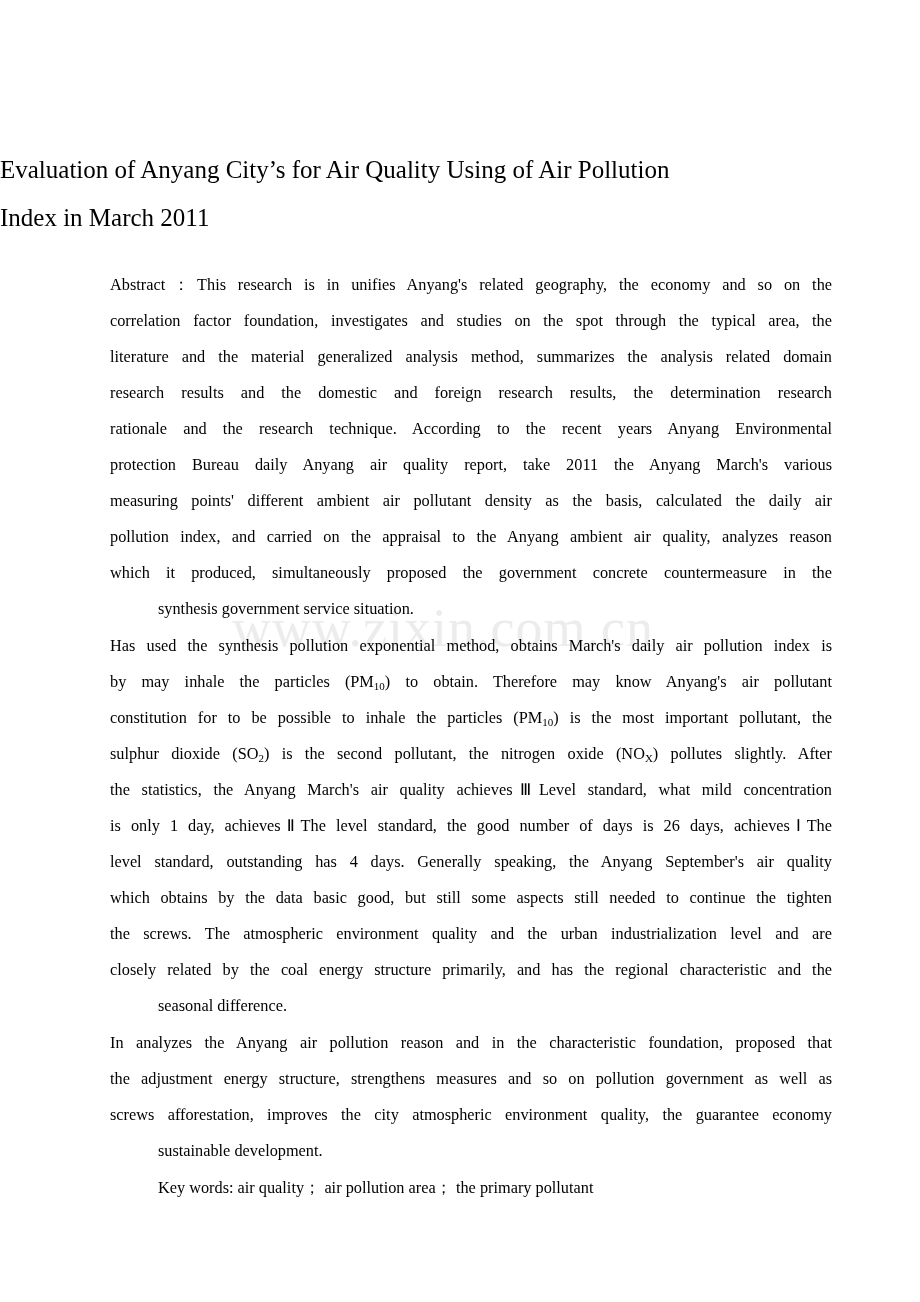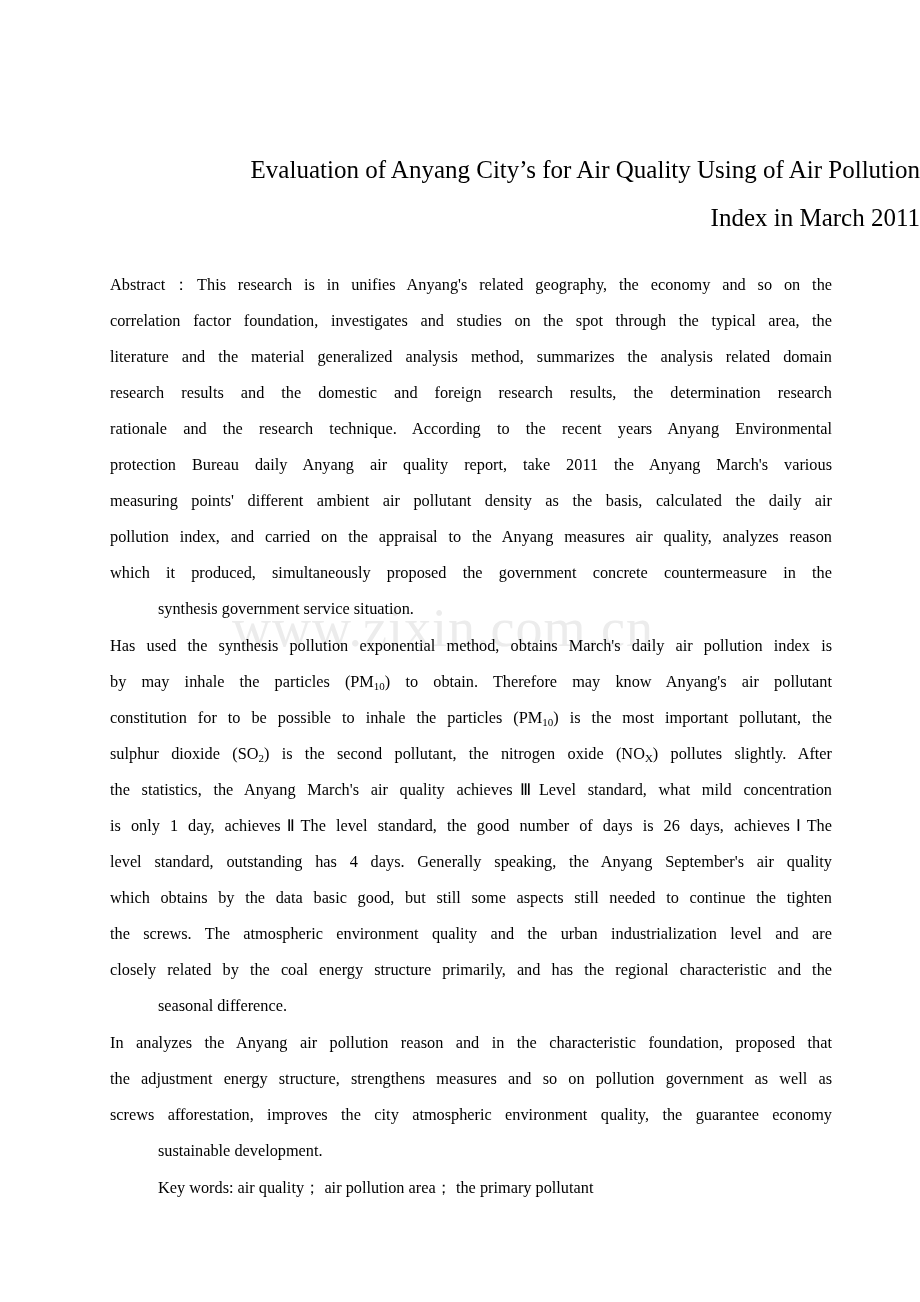--- a/index.html
+++ b/index.html
@@ -1,18 +1,18 @@
 <!DOCTYPE html>
 <html><head>
 <meta charset="utf-8">
 <style>
   html, body { margin: 0; padding: 0; background: #ffffff; }
   body { width: 920px; height: 1302px; position: relative; overflow: hidden;
          font-family: "Liberation Serif", serif; color: #000; }
-  .title-line { position: absolute; left: 0; width: 920px; text-align: right;
+  .title-line { position: absolute; left: 0; width: 920px; text-align: left;
                 font-size: 25px; line-height: 30px; white-space: nowrap; }
   .line { position: absolute; left: 110px; width: 722px; font-size: 16.3px;
           line-height: 20px; white-space: nowrap; text-align: justify;
           text-align-last: justify; }
   .line.last { text-align-last: left; margin-left: 48px; }
   .bold { font-weight: normal; }
   sub { font-size: 11px; vertical-align: -3px; line-height: 0; }
   .watermark { position: absolute; left: 232px; top: 598px; font-family: Liberation Serif, serif;
                font-size: 54px; color: #ececec; letter-spacing: 1px; white-space: nowrap;
                z-index: 0; line-height: 60px; }
@@ -27,21 +27,21 @@
   <div class="title-line" style="top:155px">Evaluation of Anyang City’s for Air Quality Using of Air Pollution</div>
   <div class="title-line" style="top:203px">Index in March 2011</div>
 
   <div class="line" style="top:275px"><span class="bold">Abstract：</span><span>This research is in unifies Anyang's related geography, the economy and so on the</span></div>
   <div class="line" style="top:311px">correlation factor foundation, investigates and studies on the spot through the typical area, the</div>
   <div class="line" style="top:347px">literature and the material generalized analysis method, summarizes the analysis related domain</div>
   <div class="line" style="top:383px">research results and the domestic and foreign research results, the determination research</div>
   <div class="line" style="top:419px">rationale and the research technique. According to the recent years Anyang Environmental</div>
   <div class="line" style="top:455px">protection Bureau daily Anyang air quality report, take 2011 the Anyang March's various</div>
   <div class="line" style="top:491px">measuring points' different ambient air pollutant density as the basis, calculated the daily air</div>
-  <div class="line" style="top:527px">pollution index, and carried on the appraisal to the Anyang measures air quality, analyzes reason</div>
+  <div class="line" style="top:527px">pollution index, and carried on the appraisal to the Anyang ambient air quality, analyzes reason</div>
   <div class="line" style="top:563px">which it produced, simultaneously proposed the government concrete countermeasure in the</div>
   <div class="line last" style="top:599px">synthesis government service situation.</div>
 
   <div class="line" style="top:636px">Has used the synthesis pollution exponential method, obtains March's daily air pollution index is</div>
   <div class="line" style="top:672px"><span>by may inhale the particles (PM</span><sub>10</sub><span>) to obtain. Therefore may know Anyang's air pollutant</span></div>
   <div class="line" style="top:708px"><span>constitution for to be possible to inhale the particles (PM</span><sub>10</sub><span>) is the most important pollutant, the</span></div>
   <div class="line" style="top:744px"><span>sulphur dioxide (SO</span><sub>2</sub><span>) is the second pollutant, the nitrogen oxide (NO</span><sub>X</sub><span>) pollutes slightly. After</span></div>
   <div class="line" style="top:780px">the statistics, the Anyang March's air quality achievesⅢLevel standard, what mild concentration</div>
   <div class="line" style="top:816px">is only 1 day, achievesⅡThe level standard, the good number of days is 26 days, achievesⅠThe</div>
   <div class="line" style="top:852px">level standard, outstanding has 4 days. Generally speaking, the Anyang September's air quality</div>

